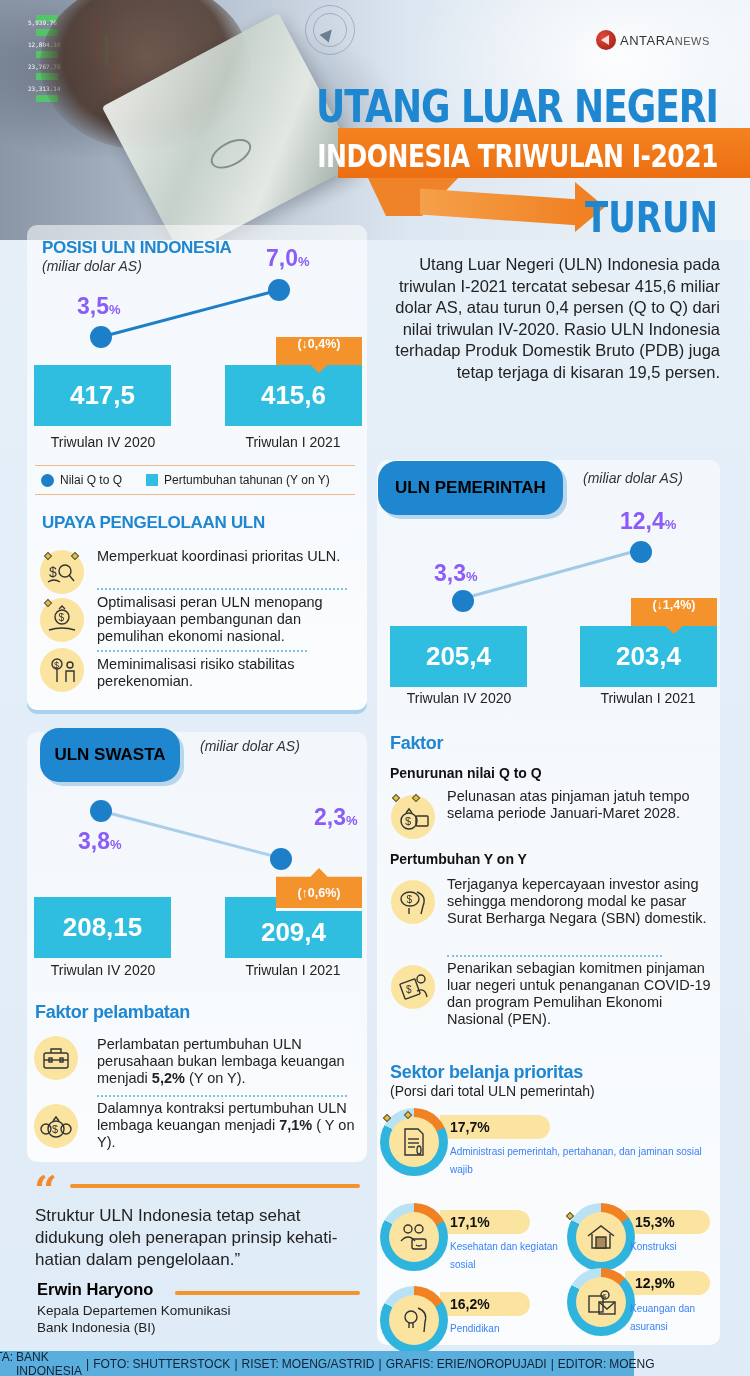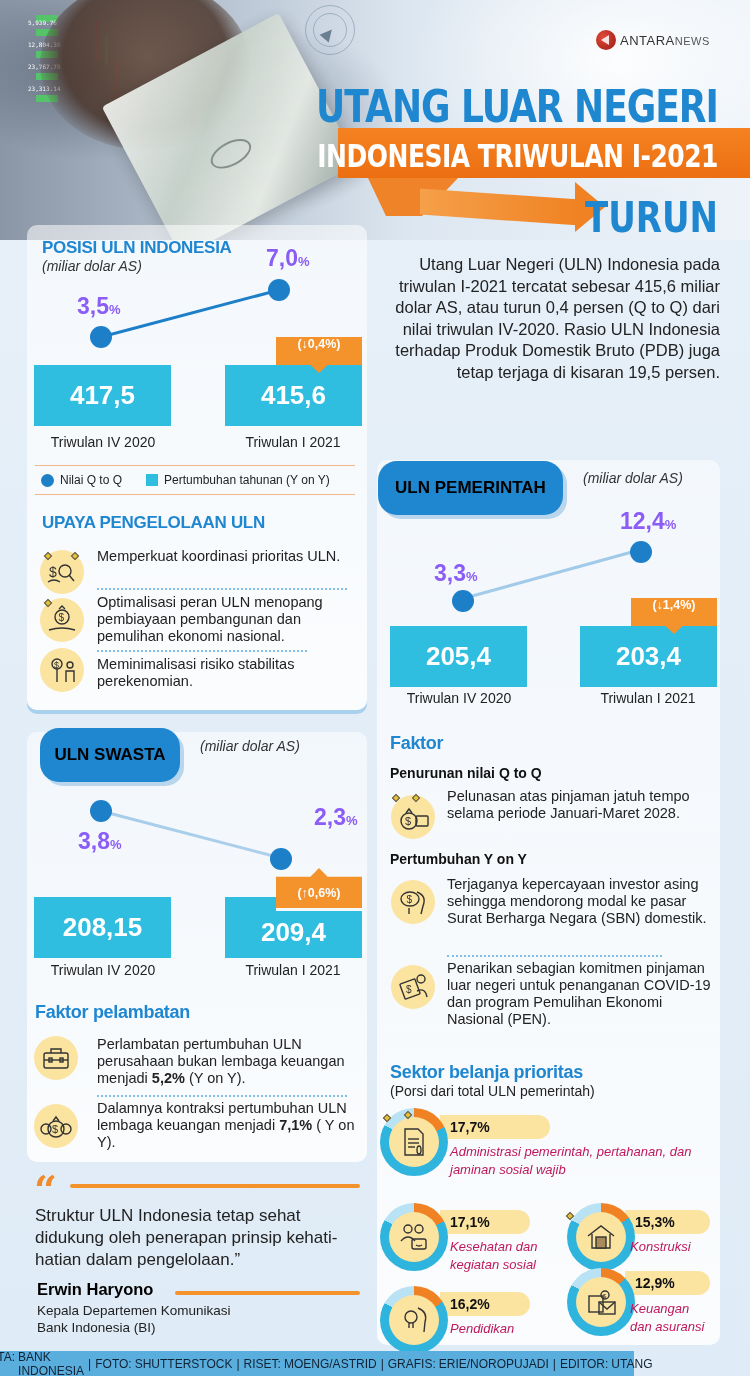--- a/index.html
+++ b/index.html
@@ -126,21 +126,21 @@
     font-weight: bold; font-size: 17px; display:flex; align-items:center; justify-content:center;
     box-shadow: 4px 4px 0 rgba(160,200,230,0.7);
   }
 
   .sub-h { position:absolute; font-weight: bold; font-size: 14px; color: #111; }
 
   .donut { position:absolute; width: 68px; height: 68px; border-radius: 50%; }
   .donut .inner { position:absolute; left: 9px; top: 9px; width: 50px; height: 50px; border-radius: 50%; background:#fbe3a0; }
   .donut .inner svg { position:absolute; left: 9px; top: 9px; width: 32px; height: 32px; }
   .pct-tag { position:absolute; height: 24px; border-radius: 0 12px 12px 0; background: #fbe3a0; font-weight: bold; font-size: 14px; color: #111; padding-left: 10px; display:flex; align-items:center; }
-  .sector-label { position:absolute; font-size: 13px; line-height: 18px; color: #be185d; font-style: italic; }
+  .sector-label { position:absolute; font-size: 10px; line-height: 18px; color: #3b82f6; }
 
   .quote-mark { position:absolute; left: 34px; top: 1170px; color: #f08a2a; font-size: 40px; font-weight: bold; font-family: "DejaVu Serif", serif; line-height: 1; }
   .orange-rule { position:absolute; height: 4px; background: #f4922c; border-radius: 2px; }
   .quote-text { position:absolute; left: 35px; top: 1205px; width: 330px; font-size: 17px; line-height: 22px; color: #222; }
   .quote-author { position:absolute; left: 37px; top: 1280px; font-weight: bold; font-size: 16.5px; color: #000000; }
   .quote-role { position:absolute; left: 37px; top: 1302px; font-size: 13.5px; line-height: 17px; color: #222; }
 
   .footer { position:absolute; left: 0; top: 1351px; width: 634px; height: 25px; background: #5aaede; display:flex; align-items:center; justify-content:center; gap: 4px; font-size: 12px; color: #123; }
   .footer .sep { color: #123; }
   .footer b { font-weight: normal; }
@@ -458,15 +458,15 @@
       <b>MOENG/ASTRID</b>
     </span>
   <span class="sep">|</span>
   <span class="credit">
       <span>GRAFIS:</span>
       <b>ERIE/NOROPUJADI</b>
     </span>
   <span class="sep">|</span>
   <span class="credit">
       <span>EDITOR:</span>
-      <b>UTANG</b>
+      <b>MOENG</b>
     </span>
 </div>
 
 </body></html>

